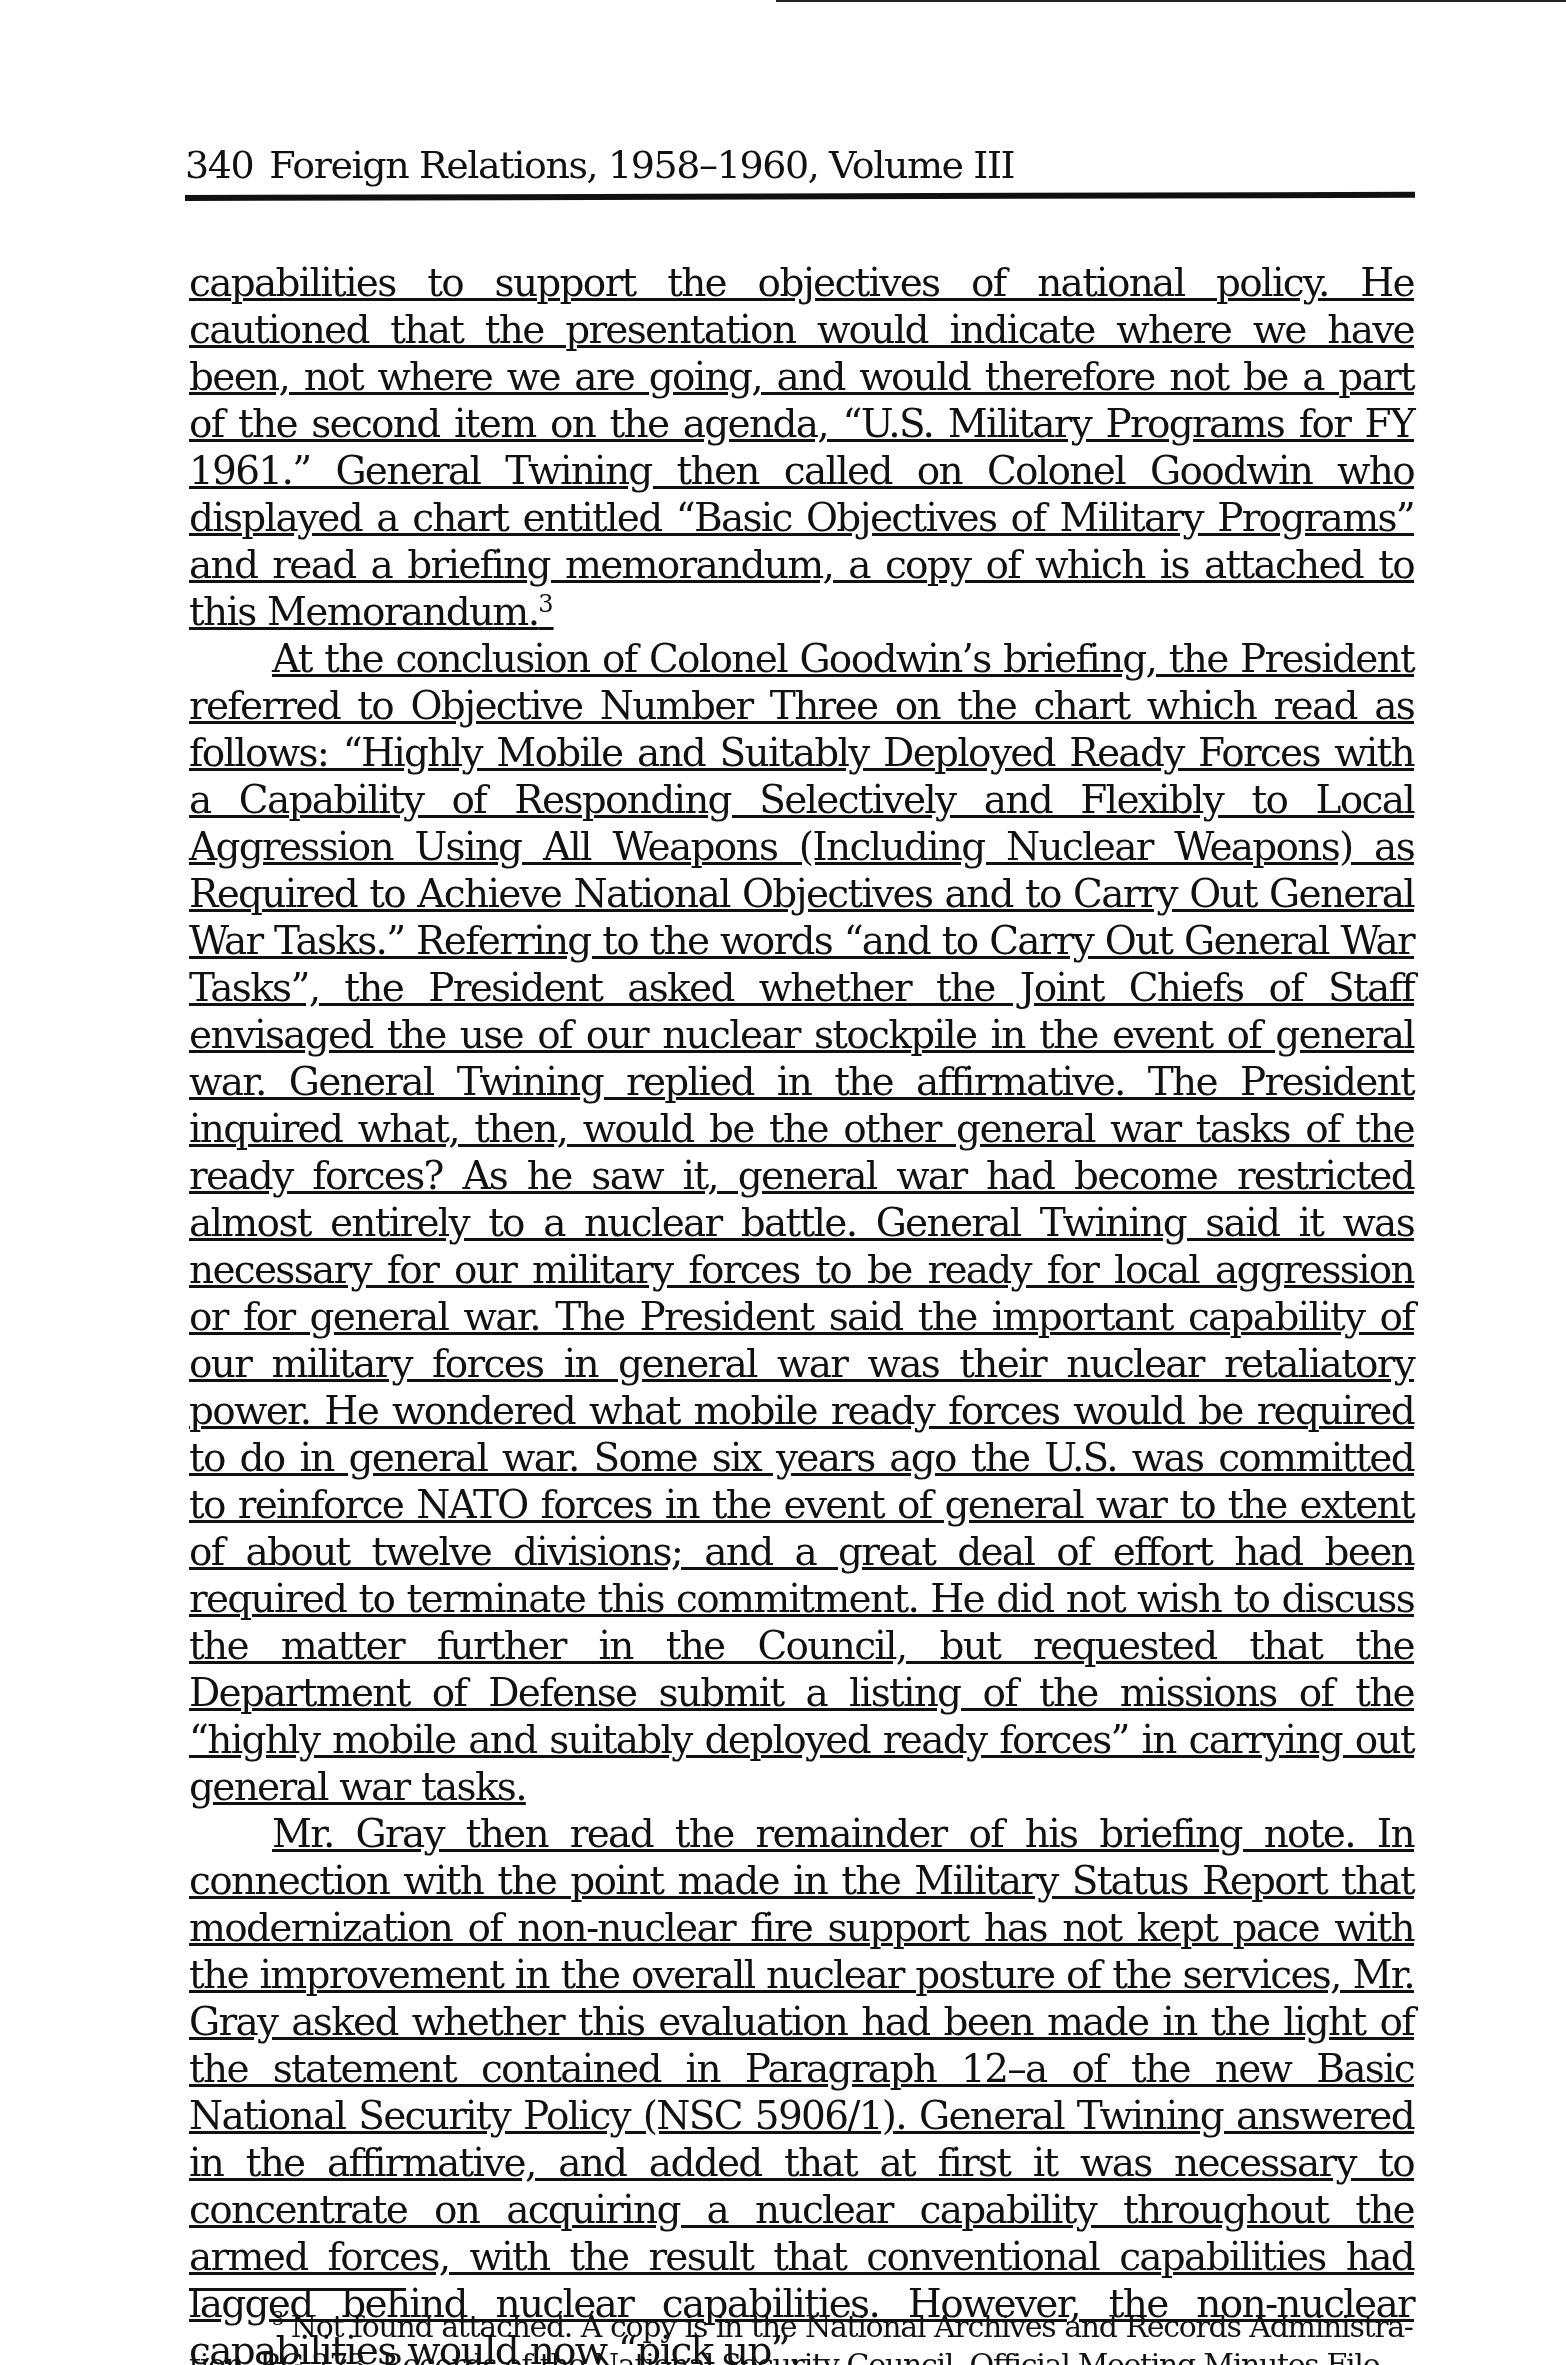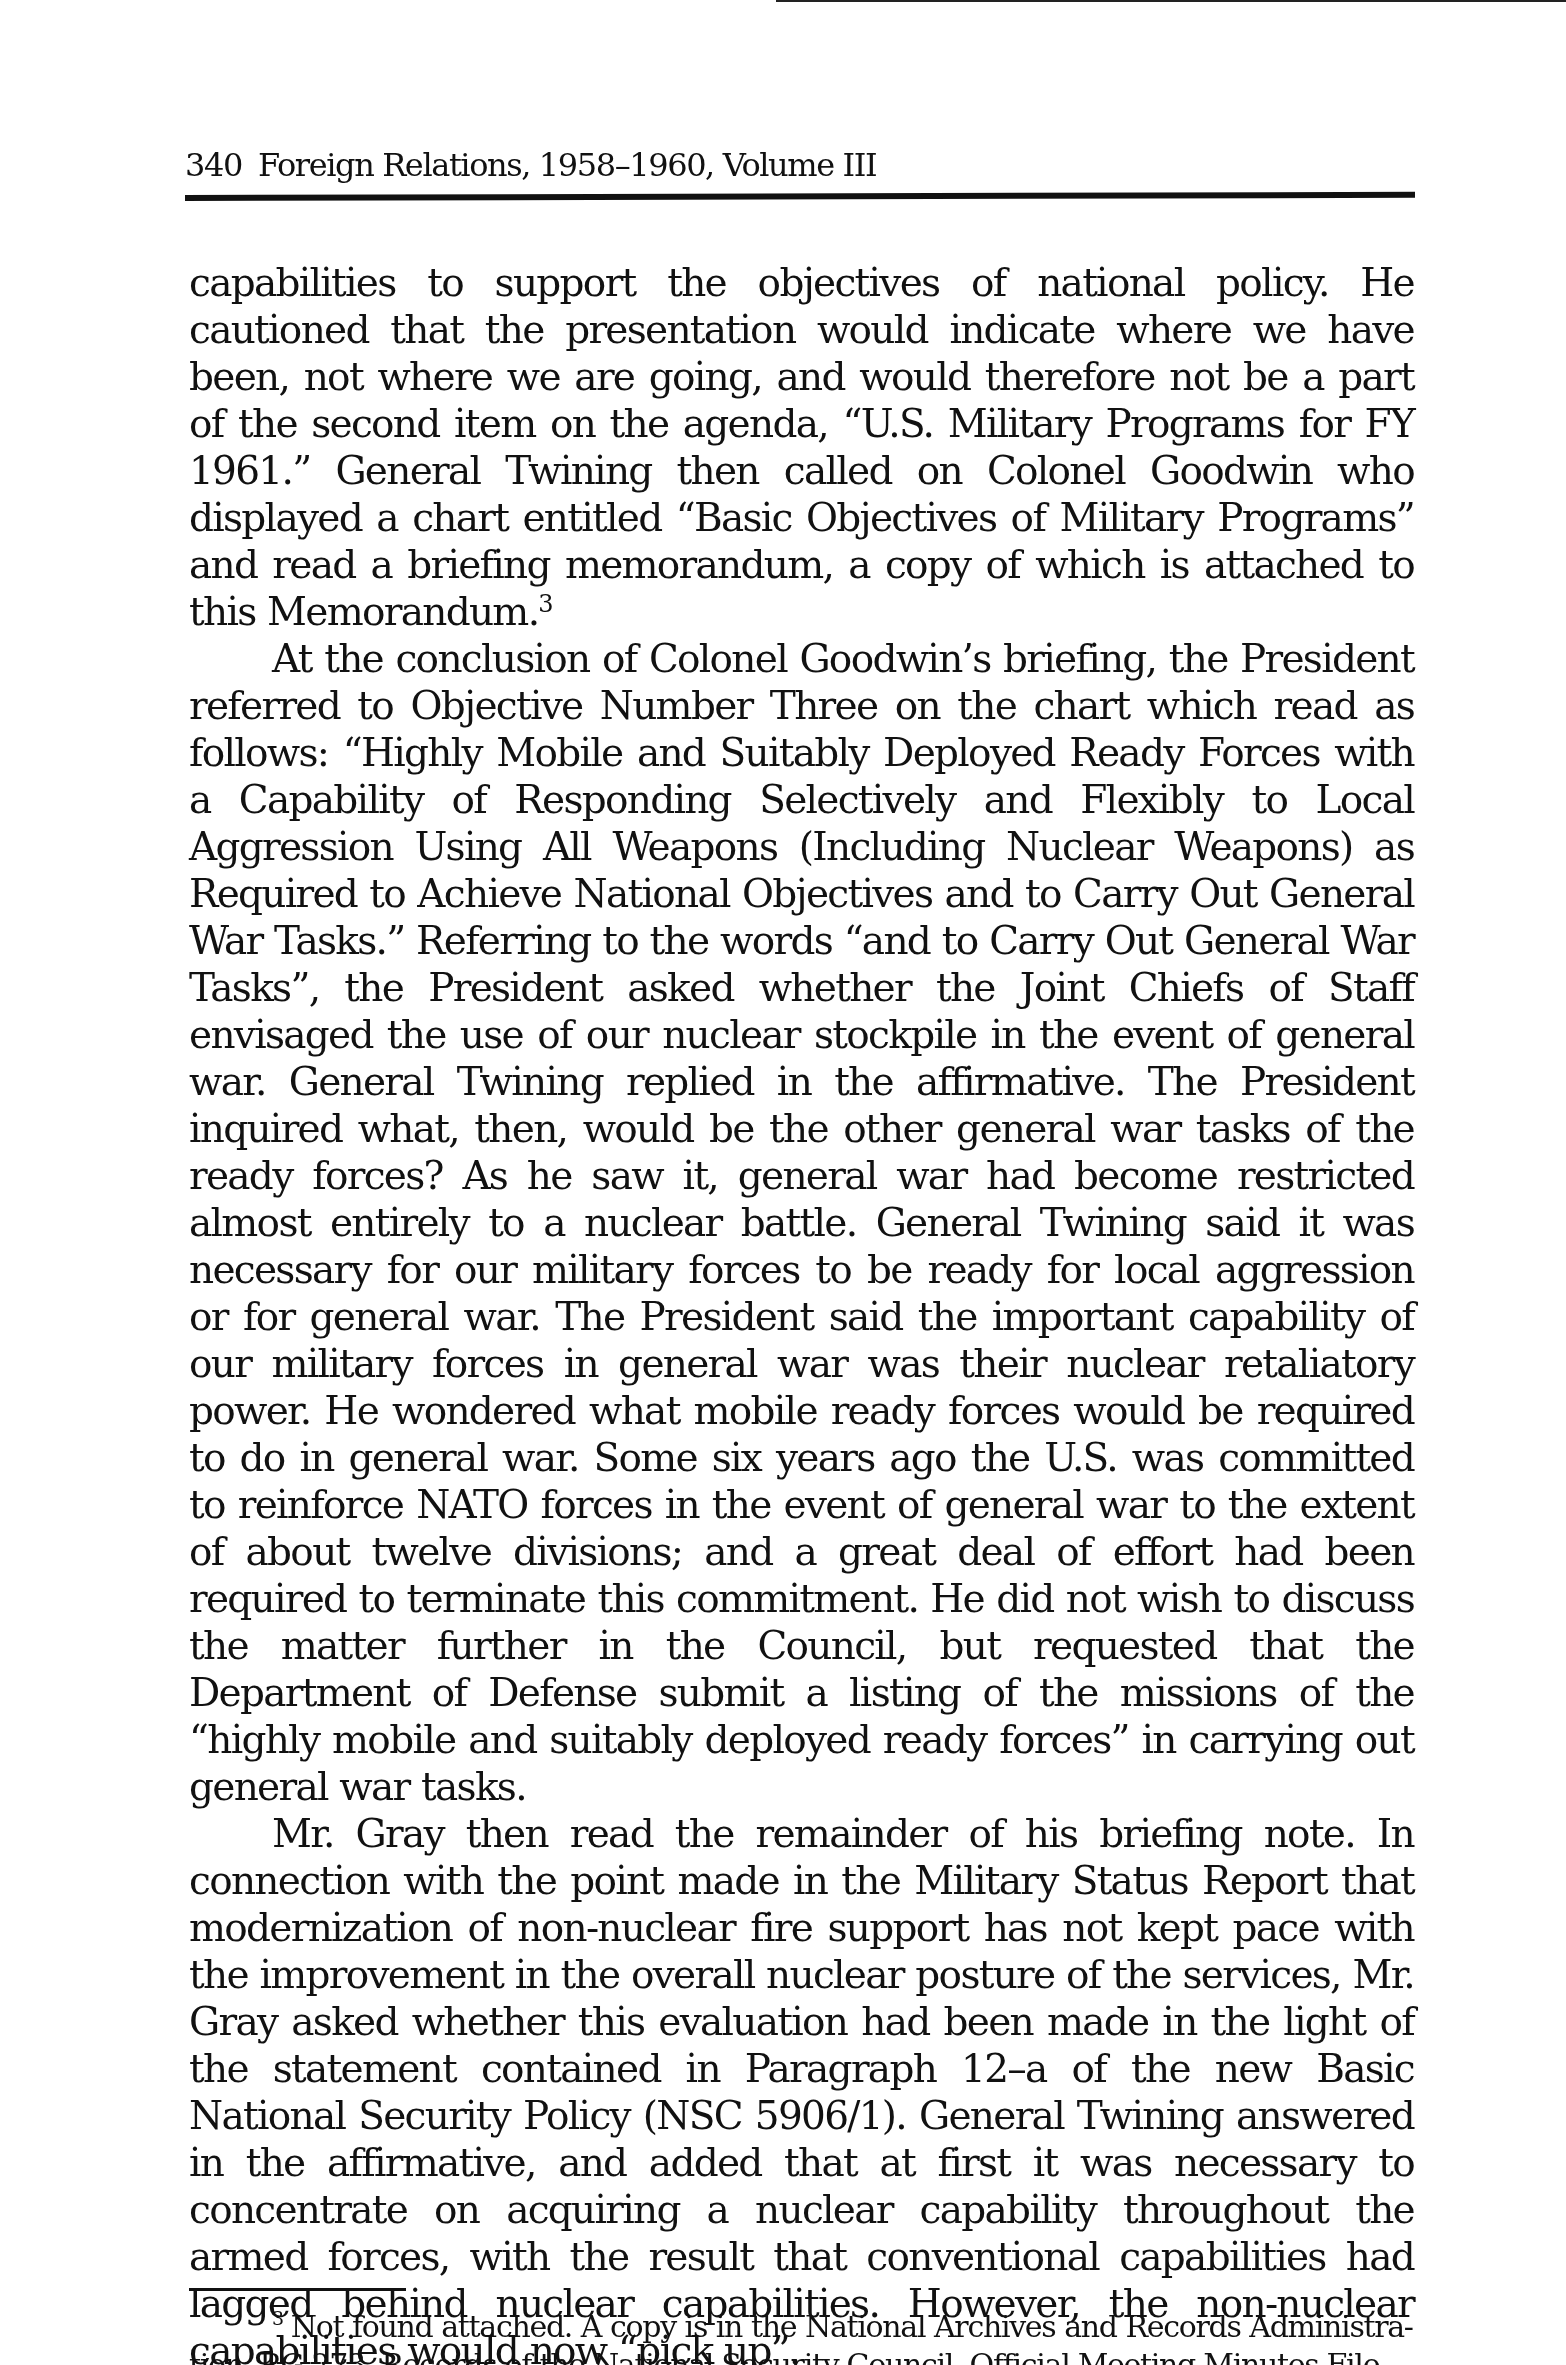--- a/index.html
+++ b/index.html
@@ -21,21 +21,21 @@
       left: 776px;
       width: 791px;
       height: 1.9px;
       background: #222;
     }
     .running-head {
       position: absolute;
       left: 185px;
       top: 142px;
       width: 1230px;
-      font-size: 32px;
+      font-size: 38px;
       line-height: 47px;
       white-space: nowrap;
       letter-spacing: -1.4px;
     }
     .running-head .page-number {
       margin-right: 16px;
     }
     .head-rule {
       position: absolute;
       left: 185px;
@@ -54,20 +54,21 @@
       font-size: 39px;
       line-height: 47px;
       text-align: justify;
       letter-spacing: -1.7px;
       word-spacing: 0.9px;
       hyphens: manual;
     }
     .body-text p {
       margin: 0;
       text-indent: 0;
+      text-decoration: underline;
     }
     .body-text p.indent {
       text-indent: 83px;
     }
     sup.fnref {
       font-size: 24px;
       line-height: 0;
       vertical-align: 13.2px;
       letter-spacing: 0;
     }

